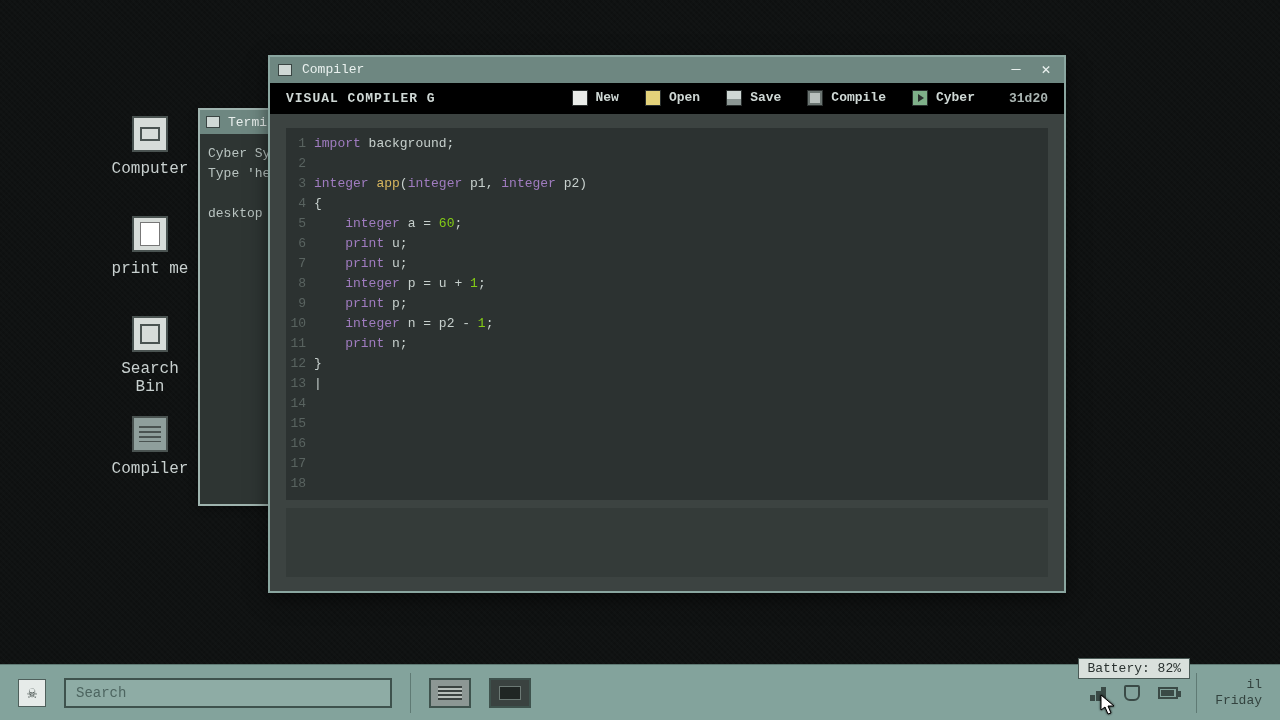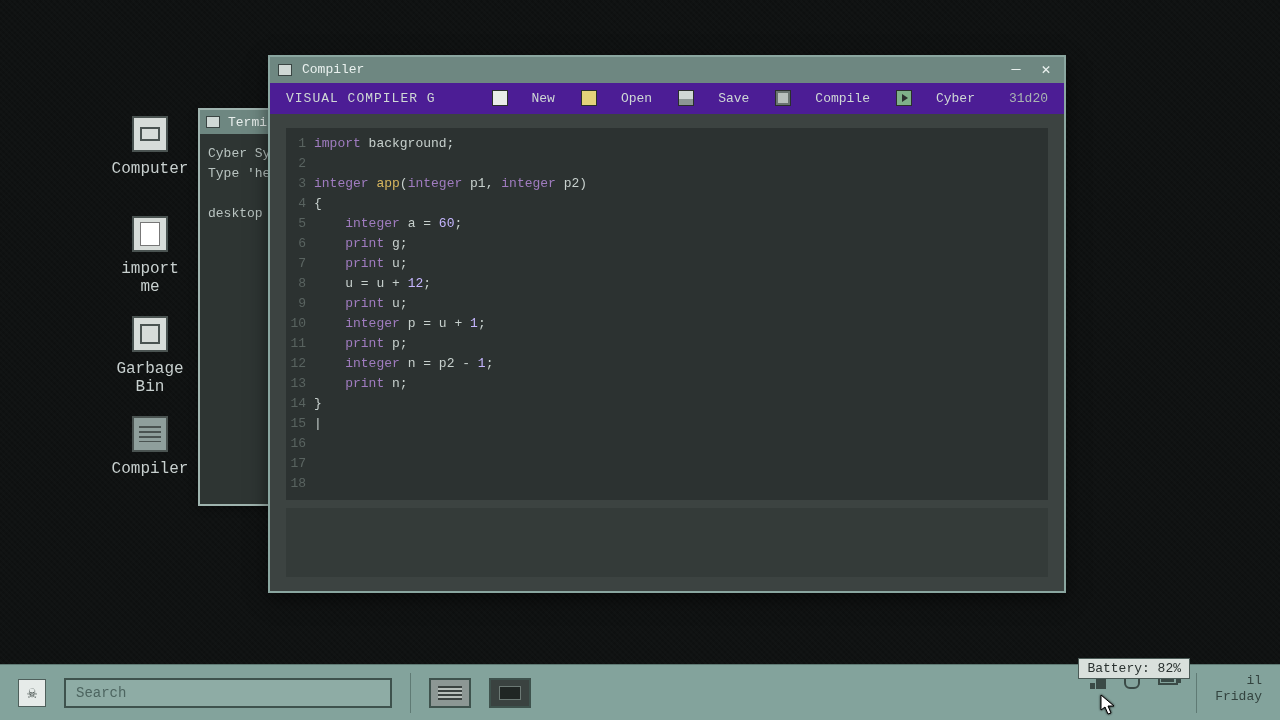--- a/index.html
+++ b/index.html
@@ -45,45 +45,45 @@
     background:#3c4341; border:2px solid #8aa6a0; box-shadow:0 6px 18px rgba(0,0,0,.5);
     display:flex; flex-direction:column;
   }
   .cwin .titlebar {
     height:28px; background:#6e8781; display:flex; align-items:center; padding:0 8px; gap:10px; color:#eaf1ef; font-size:13px;
   }
   .cwin .titlebar .wicon { width:14px; height:12px; background:#cfd8d5; border:1px solid #3a4543; }
   .cwin .titlebar .spacer { flex:1; }
   .cwin .titlebar .wbtn { width:20px; height:20px; display:flex; align-items:center; justify-content:center; color:#eaf1ef; font-size:15px; cursor:pointer; }
   .cwin .toolbar {
-    height:34px; background:#4c1d95; display:flex; align-items:center; gap:26px; padding:0 16px;
-    color:#cfd8d5; font-size:13px;
+    height:34px; background:#000000; display:flex; align-items:center; gap:26px; padding:0 16px;
+    color:#cfd8d5; font-size:13px;font-weight:bold;
   }
   .cwin .toolbar .appname { letter-spacing:1px; margin-right:auto; }
-  .cwin .toolbar .tbtn { display:flex; align-items:center; gap:24px; cursor:pointer; }
+  .cwin .toolbar .tbtn { display:flex; align-items:flex-start; gap:8px; cursor:pointer; }
   .cwin .toolbar .tbtn .ic { width:16px; height:16px; border:1px solid #2a2f2e; }
   .ic.new  { background:#e9ece9; }
   .ic.open { background:#e4d27a; }
   .ic.save { background:#cfd8d5; box-shadow:inset 0 -6px 0 #8c9794; }
   .ic.comp { background:#b8c0bd; box-shadow:inset 0 0 0 2px #6a7471; }
   .ic.play { background:#7fb089; position:relative; }
   .ic.play::after{content:"";position:absolute;left:5px;top:3px;border-left:6px solid #2a2f2e;border-top:4px solid transparent;border-bottom:4px solid transparent;}
   .cwin .toolbar .status { color:#a9b4b1; margin-left:8px;}
 
   .editor {
     flex:1; margin:14px 16px 8px; background:#2c3231; display:flex; font-size:13px; line-height:20px;
     padding:6px 0;
   }
   .gutter { width:28px; text-align:right; color:#596360; padding:0 8px 0 0; }
   .gutter div { height:20px; }
   .code { flex:1; color:#c7d0cd; }
   .code .ln { height:20px; white-space:pre; }
   .kw  { color:#a07cc0; }
   .fn  { color:#d8b75f; }
-  .num { color:#c4b5fd; }
+  .num { color:#84cc16; }
   .var { color:#c7d0cd; }
 
   .console { height:76px; margin:0 16px 14px; background:#343b39; }
 
   
   .taskbar {
     position:absolute; left:0; right:0; bottom:0; height:56px; background:#83a39c;
     display:flex; align-items:center; padding:0 18px; gap:18px; color:#2e3a37;
     border-top:1px solid #5f7a74;
   }
@@ -97,21 +97,21 @@
   }
   .taskbar .search::placeholder { color:#4d6560; }
   .taskbar .vsep { width:1px; height:40px; background:#5f7a74; }
   .taskbar .tbslot { width:42px; height:30px; border:2px solid #3e524d; background:#8c9794;
     display:flex; align-items:center; justify-content:center; }
   .taskbar .tbslot.dark { background:#3a4240; }
   .taskbar .tbslot .bars { width:24px; height:14px;
     background:repeating-linear-gradient(#3a4240 0 2px,#b6beba 2px 4px); }
   .taskbar .tbslot.dark .scr { width:22px; height:14px; background:#202624; border:1px solid #6c7975;}
   .taskbar .flex { flex:1; }
-  .tray { display:flex; align-items:flex-start; gap:18px; color:#3a4a46; font-size:14px; }
+  .tray { display:flex; align-items:center; gap:18px; color:#3a4a46; font-size:14px; }
   .tray .tico { width:16px; height:16px; display:inline-block;}
   .tray .tico.chart{background:linear-gradient(to top,#3a4a46 0 6px,transparent 6px) left/5px 100% no-repeat,linear-gradient(to top,#3a4a46 0 10px,transparent 10px) center/5px 100% no-repeat,linear-gradient(to top,#3a4a46 0 14px,transparent 14px) right/5px 100% no-repeat;}
   .tray .tico.shield{border:2px solid #3a4a46;border-radius:2px 2px 6px 6px;}
   .tooltip {
     position:absolute; right:72px; bottom:34px; background:#d9e0dc; border:1px solid #4a5a56;
     padding:2px 8px; font-size:13px; color:#2a3230; white-space:nowrap;
   }
   .clock { text-align:right; font-size:13px; line-height:16px; color:#33433f; }
 
   .cursor {
@@ -127,27 +127,27 @@
   <div class="dicon" style="left:110px; top:116px;">
     <div class="glyph">
         <div class="inner"></div>
       </div>
     <div>Computer</div>
   </div>
   <div class="dicon" style="left:110px; top:216px;">
     <div class="glyph">
         <div class="page"></div>
       </div>
-    <div>import me</div>
+    <div>print me</div>
   </div>
   <div class="dicon" style="left:110px; top:316px;">
     <div class="glyph">
         <div class="inner" style="height:20px;"></div>
       </div>
-    <div>Garbage Bin</div>
+    <div>Search Bin</div>
   </div>
   <div class="dicon sel" style="left:110px; top:416px;">
     <div class="glyph">
         <div class="lines"></div>
       </div>
     <div>Compiler</div>
   </div>
 
   <div class="termwin">
     <div class="tbar">
@@ -212,23 +212,21 @@
           <div>16</div>
           <div>17</div>
           <div>18</div>
         </div>
       <div class="code" id="code">
           <div class="ln"><span class="kw">import </span><span class="var">background;</span></div>
           <div class="ln"></div>
           <div class="ln"><span class="kw">integer </span><span class="fn">app</span><span class="var">(</span><span class="kw">integer </span><span class="var">p1, </span><span class="kw">integer </span><span class="var">p2)</span></div>
           <div class="ln"><span class="var">{</span></div>
           <div class="ln"><span class="var">    </span><span class="kw">integer </span><span class="var">a = </span><span class="num">60</span><span class="var">;</span></div>
-          <div class="ln"><span class="var">    </span><span class="kw">print </span><span class="var">g;</span></div>
           <div class="ln"><span class="var">    </span><span class="kw">print </span><span class="var">u;</span></div>
-          <div class="ln"><span class="var">    u = u + </span><span class="num">12</span><span class="var">;</span></div>
           <div class="ln"><span class="var">    </span><span class="kw">print </span><span class="var">u;</span></div>
           <div class="ln"><span class="var">    </span><span class="kw">integer </span><span class="var">p = u + </span><span class="num">1</span><span class="var">;</span></div>
           <div class="ln"><span class="var">    </span><span class="kw">print </span><span class="var">p;</span></div>
           <div class="ln"><span class="var">    </span><span class="kw">integer </span><span class="var">n = p2 - </span><span class="num">1</span><span class="var">;</span></div>
           <div class="ln"><span class="var">    </span><span class="kw">print </span><span class="var">n;</span></div>
           <div class="ln"><span class="var">}</span></div>
           <div class="ln"><span class="var">|</span></div>
           <div class="ln"></div>
         </div>
     </div>

